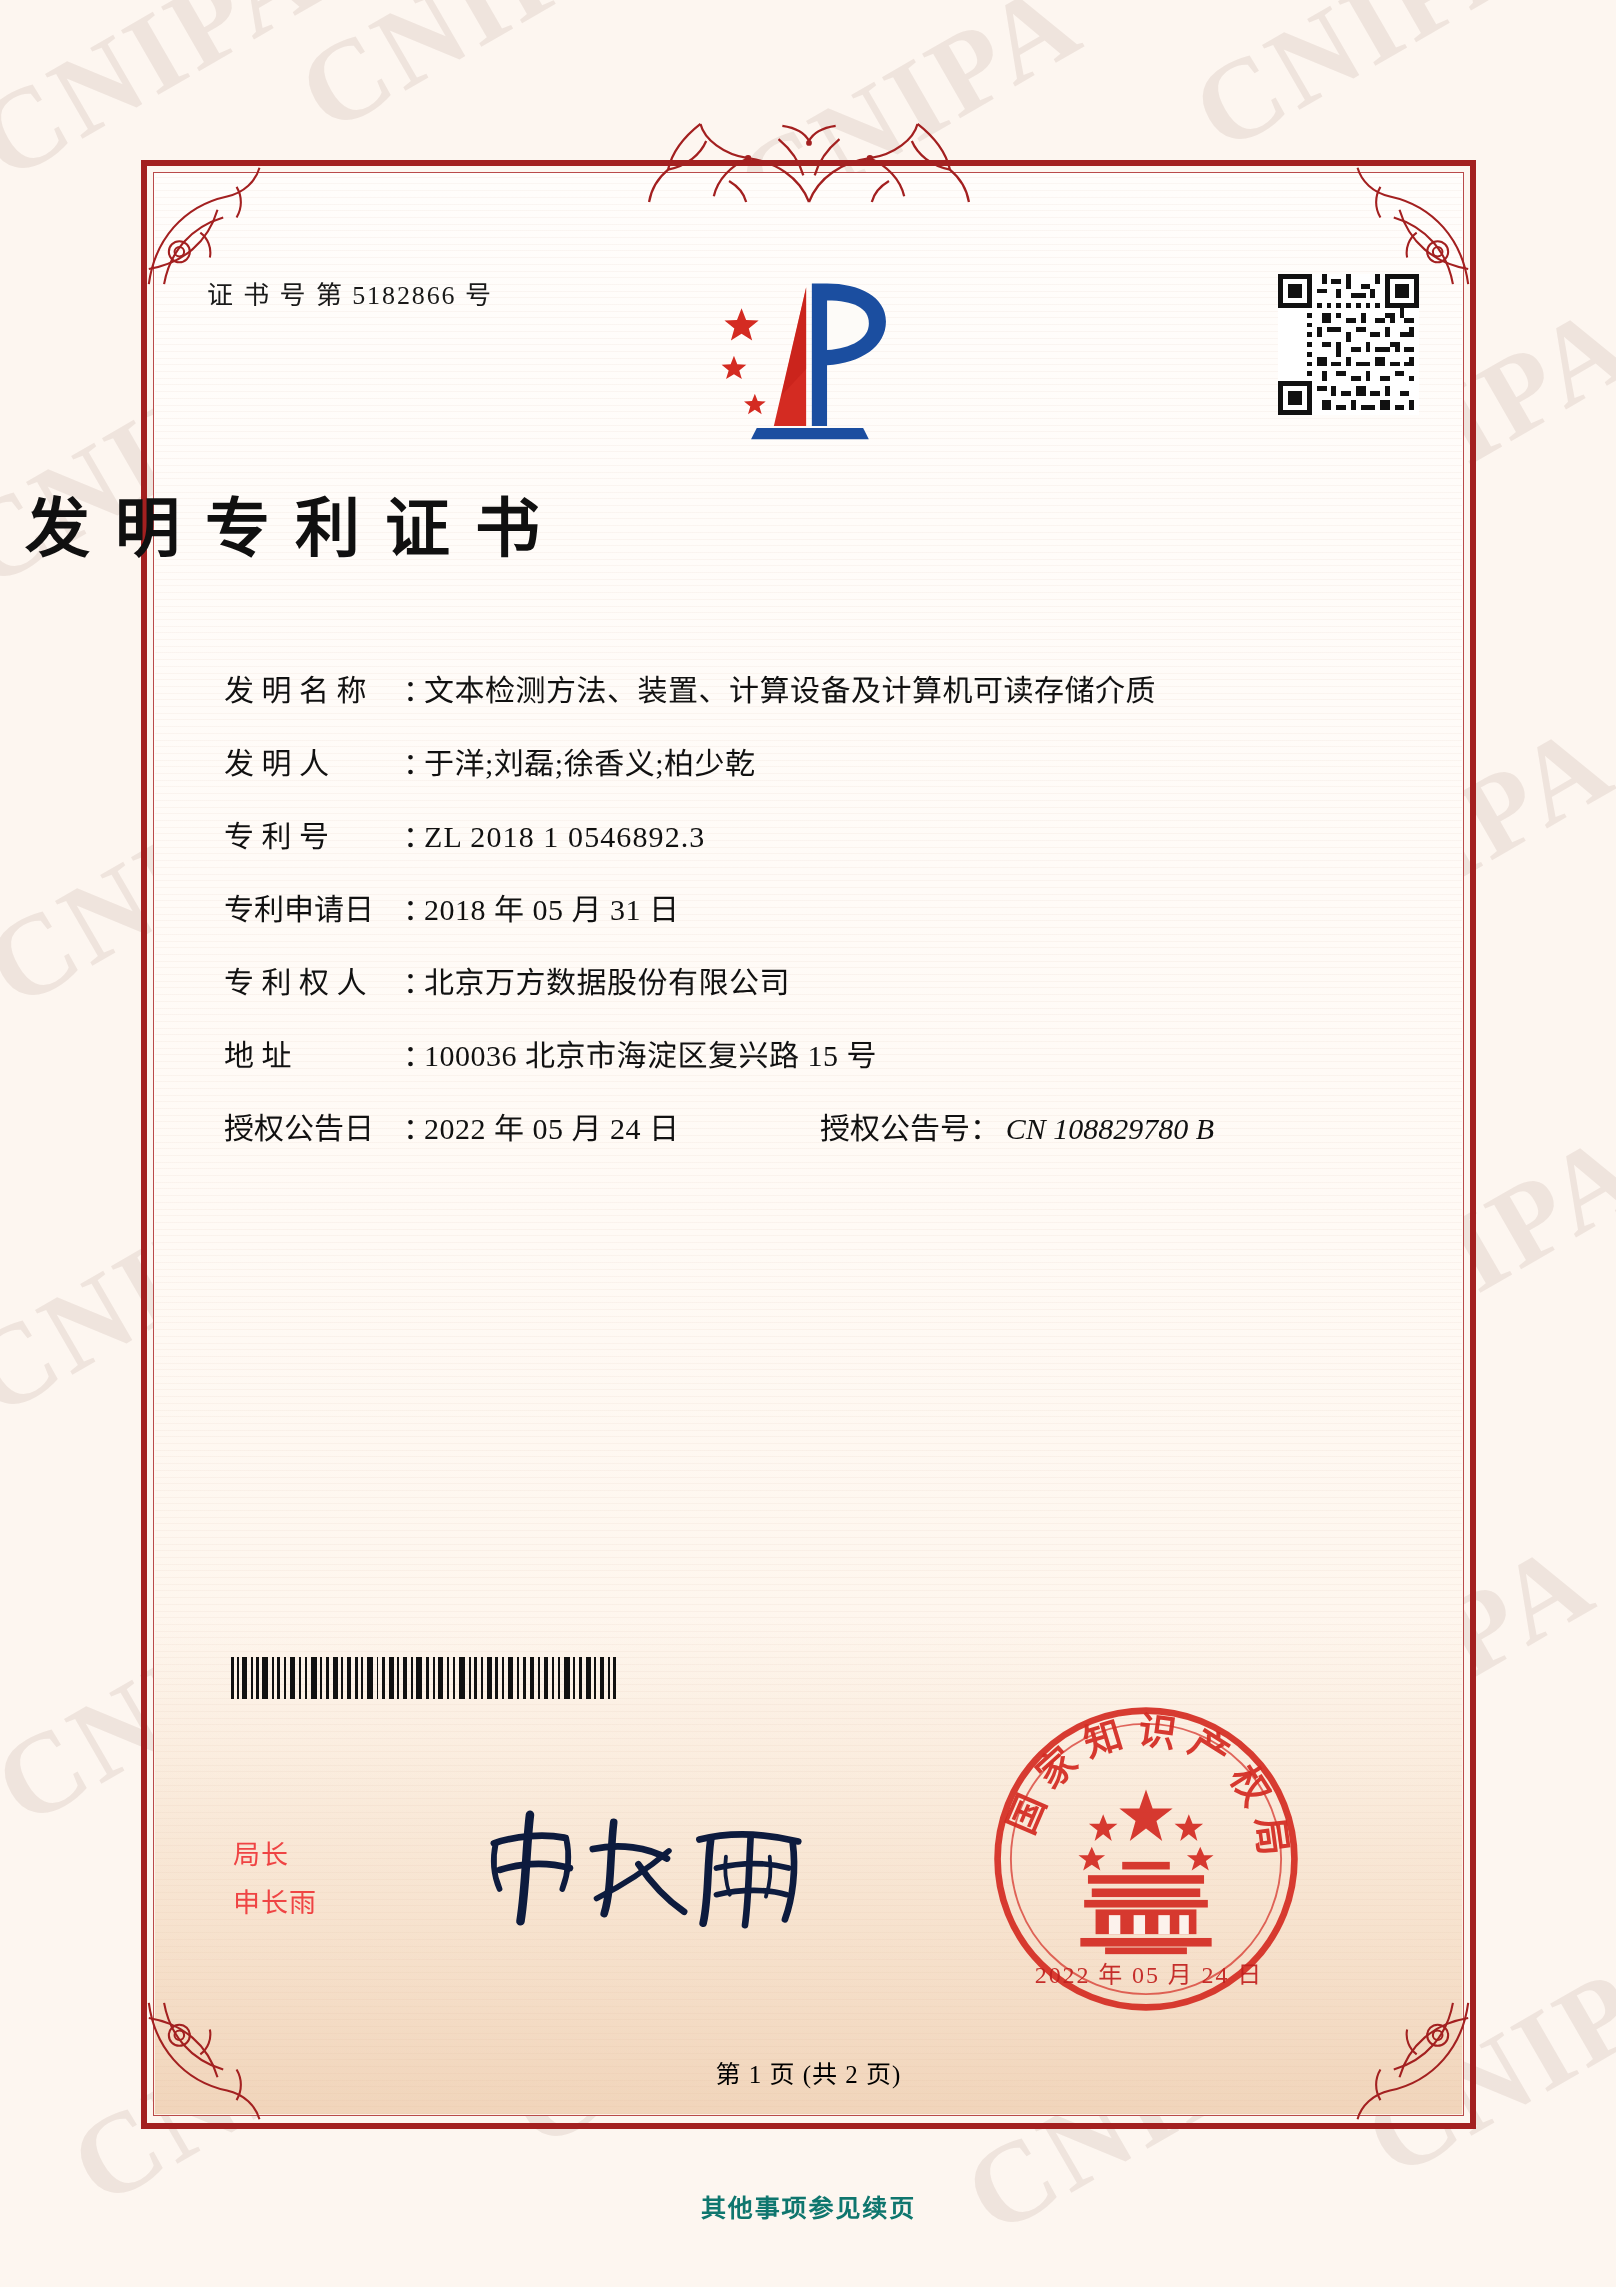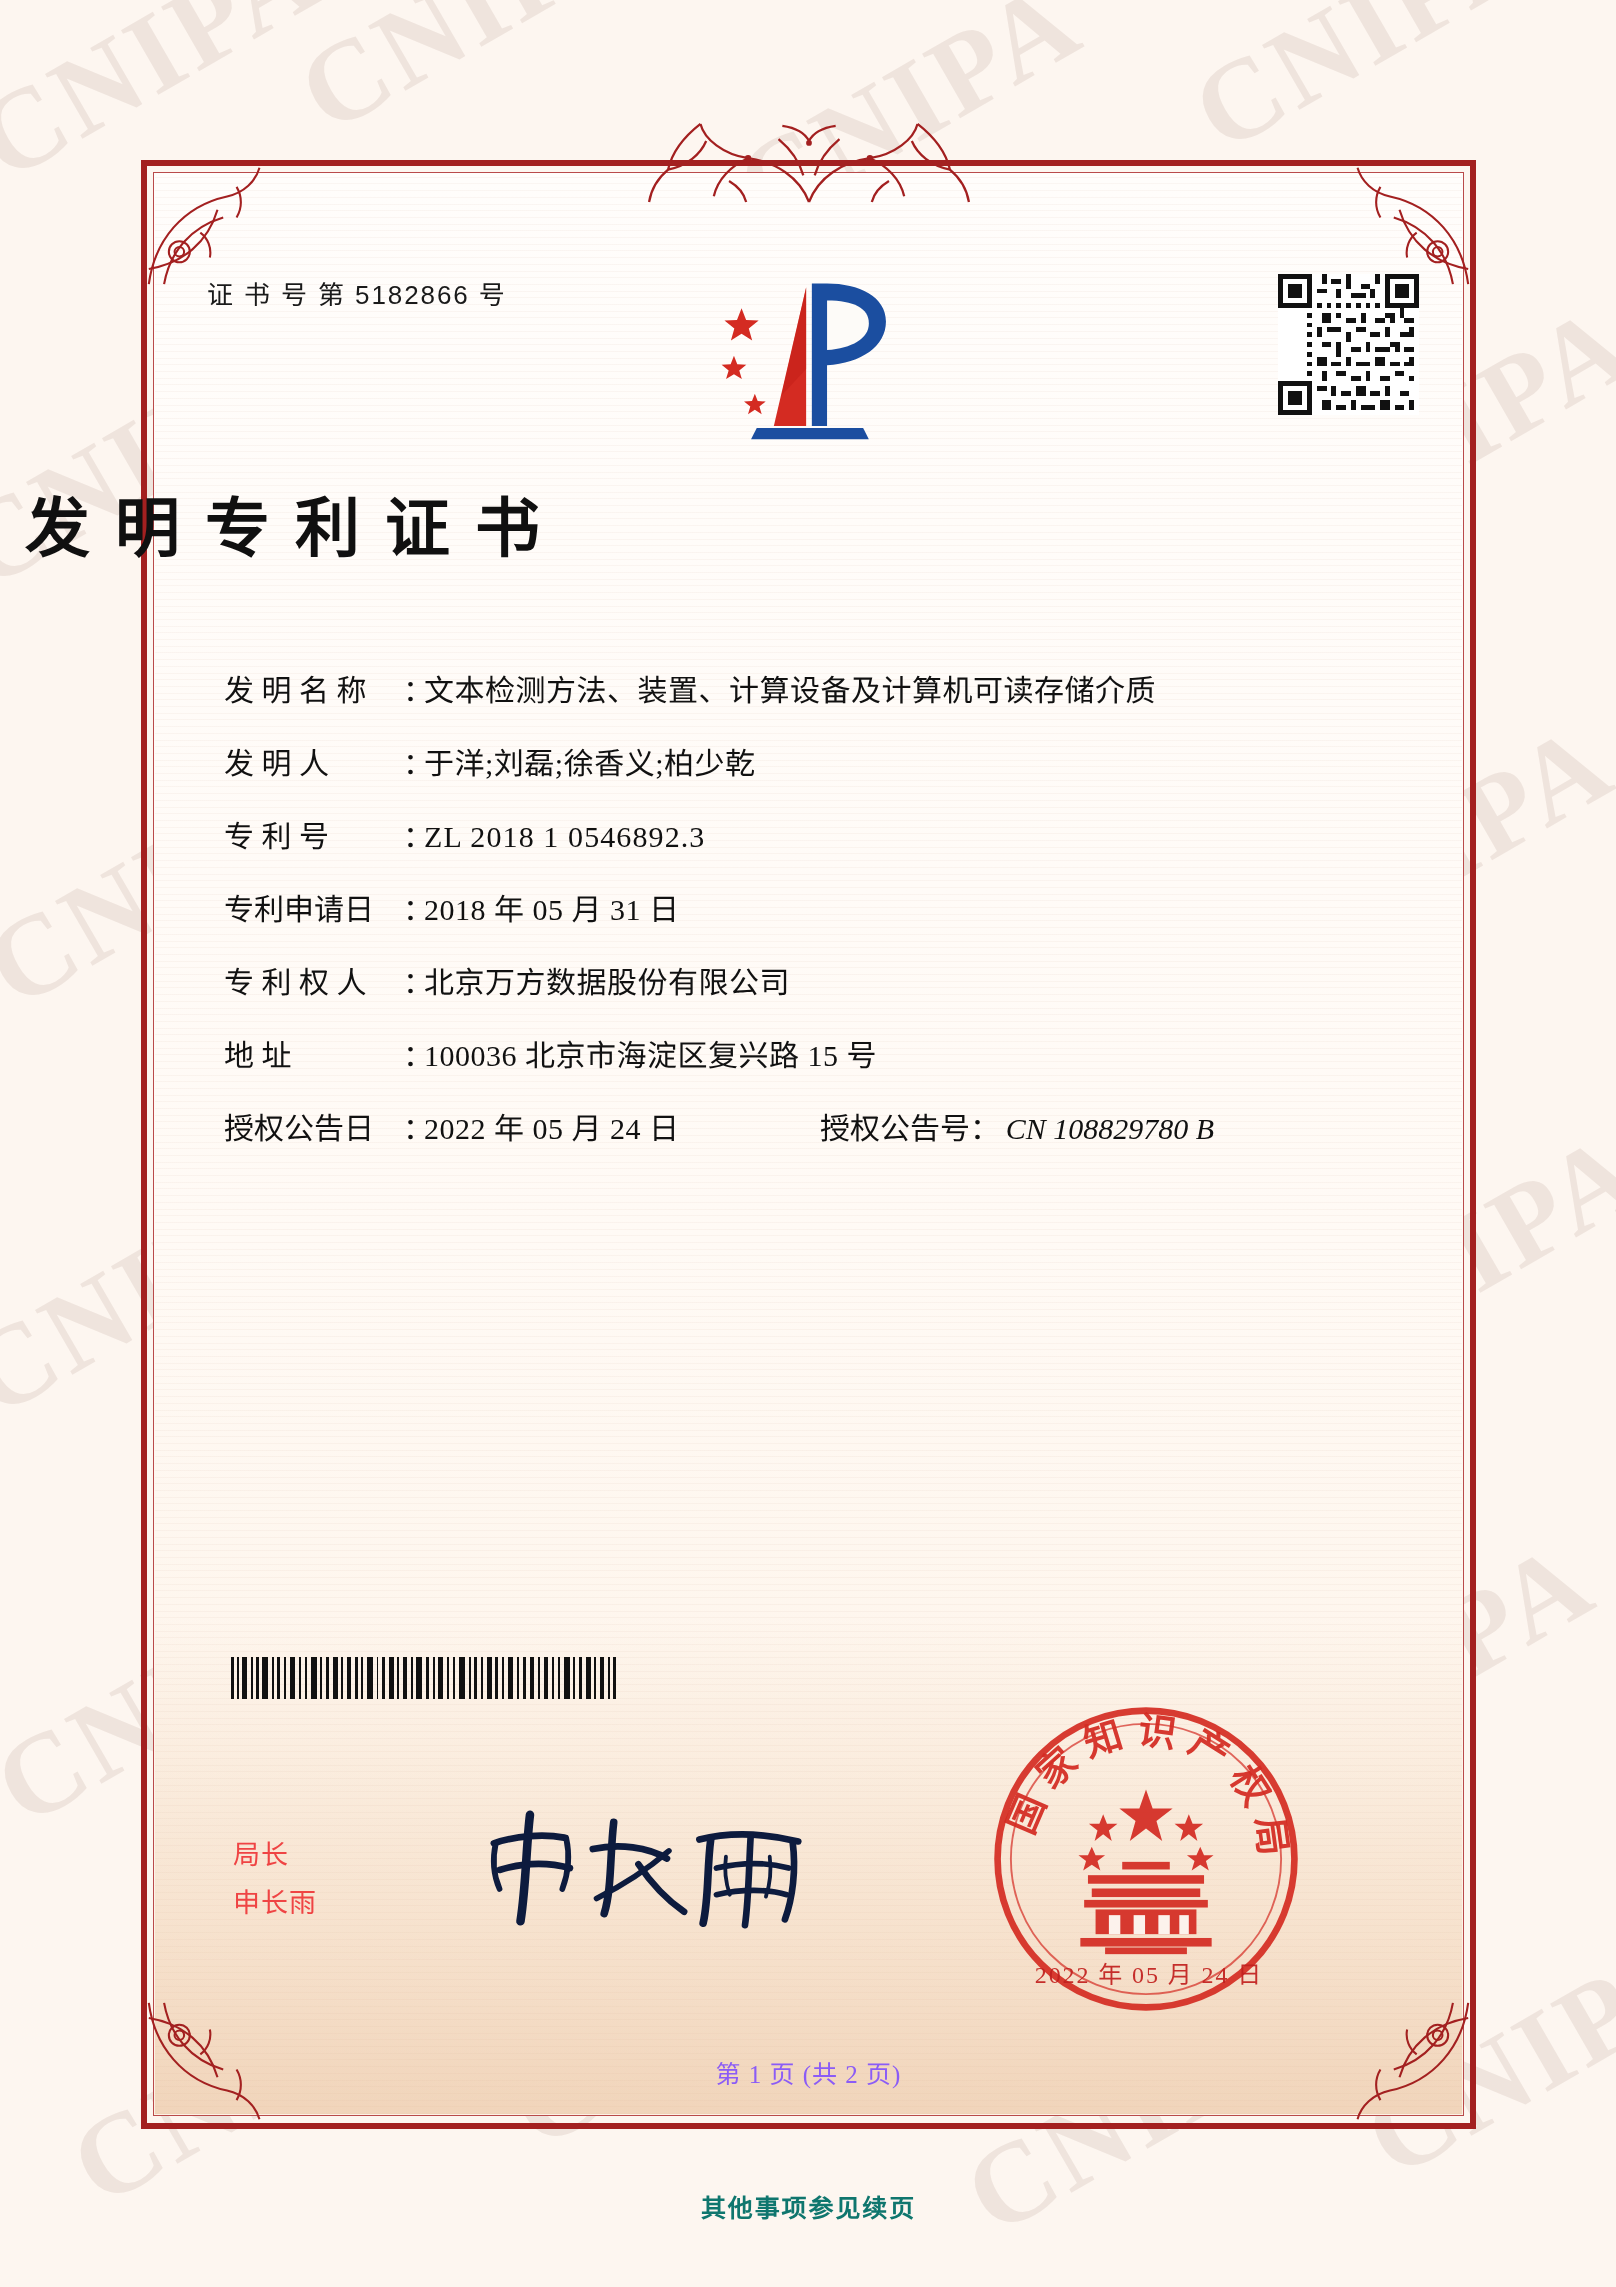--- a/index.html
+++ b/index.html
@@ -94,21 +94,21 @@
   .corner.bl { left: 145px; bottom: 164px; transform: scaleY(-1); }
   .corner.br { right: 145px; bottom: 164px; transform: scale(-1,-1); }
 
   
   .cert-no {
     position: absolute;
     left: 207px; top: 274px;
     font-size: 26px;
     color: #1a1a1a;
     letter-spacing: 1.9px;
-    font-family: Liberation Sans, sans-serif;
+    font-family: Liberation Serif, serif;
   }
   .qr {
     position: absolute;
     right: 198px; top: 274px;
     width: 141px; height: 141px;
   }
   .logo {
     position: absolute;
     left: 50%;
     transform: translateX(-50%);
@@ -227,21 +227,21 @@
     opacity: .92;
   }
 
   
   .page-num {
     position: absolute;
     left: 0; right: 0;
     top: 2054px;
     text-align: center;
     font-size: 25px;
-    color: #8b5cf6;
+    color: #000000;
     letter-spacing: 1px;
     font-family: Liberation Serif, serif;
   }
   .footnote {
     position: absolute;
     left: 0; right: 0;
     top: 2188px;
     text-align: center;
     font-size: 25px;
     color: #0f766e;

